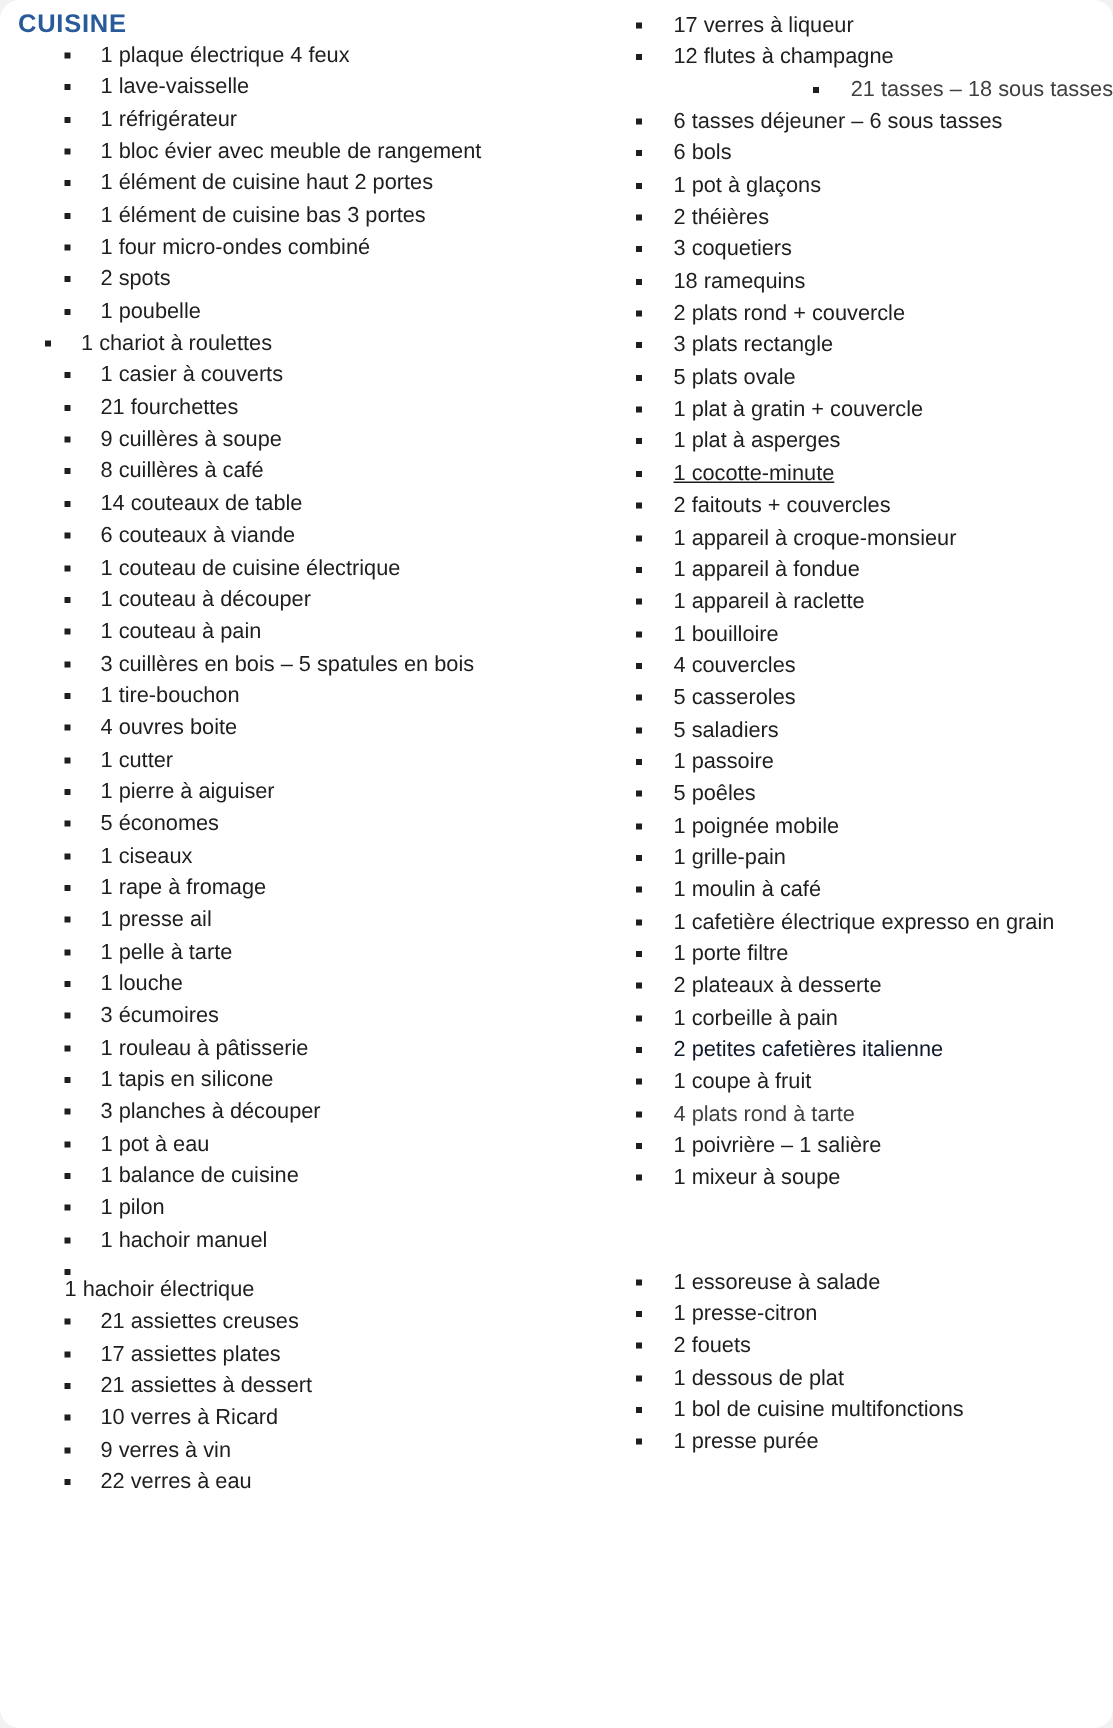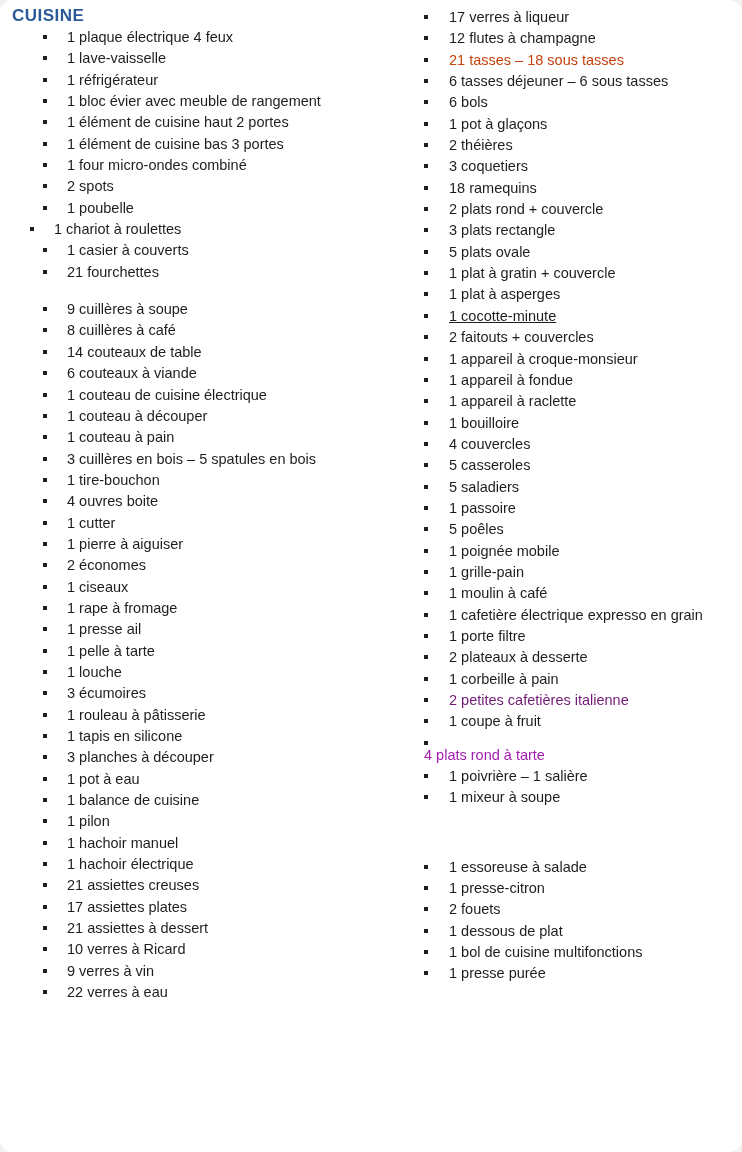--- a/index.html
+++ b/index.html
@@ -95,21 +95,21 @@
           <span class="txt">1 chariot à roulettes</span>
         </li>
         <li class="item" style="color: rgb(30, 30, 30);">
           <span class="bullet" style="background: rgb(30, 30, 30);"></span>
           <span class="txt">1 casier à couverts</span>
         </li>
         <li class="item" style="color: rgb(30, 30, 30);">
           <span class="bullet" style="background: rgb(30, 30, 30);"></span>
           <span class="txt">21 fourchettes</span>
         </li>
-        <li class="item" style="color: rgb(30, 30, 30); margin-top: 16px;">
+        <li class="item" style="color: rgb(30, 30, 30);">
           <span class="bullet" style="background: rgb(30, 30, 30);"></span>
           <span class="txt">9 cuillères à soupe</span>
         </li>
         <li class="item" style="color: rgb(30, 30, 30);">
           <span class="bullet" style="background: rgb(30, 30, 30);"></span>
           <span class="txt">8 cuillères à café</span>
         </li>
         <li class="item" style="color: rgb(30, 30, 30);">
           <span class="bullet" style="background: rgb(30, 30, 30);"></span>
           <span class="txt">14 couteaux de table</span>
@@ -145,21 +145,21 @@
         <li class="item" style="color: rgb(30, 30, 30);">
           <span class="bullet" style="background: rgb(30, 30, 30);"></span>
           <span class="txt">1 cutter</span>
         </li>
         <li class="item" style="color: rgb(30, 30, 30);">
           <span class="bullet" style="background: rgb(30, 30, 30);"></span>
           <span class="txt">1 pierre à aiguiser</span>
         </li>
         <li class="item" style="color: rgb(30, 30, 30);">
           <span class="bullet" style="background: rgb(30, 30, 30);"></span>
-          <span class="txt">2 économes</span>
+          <span class="txt">5 économes</span>
         </li>
         <li class="item" style="color: rgb(30, 30, 30);">
           <span class="bullet" style="background: rgb(30, 30, 30);"></span>
           <span class="txt">1 ciseaux</span>
         </li>
         <li class="item" style="color: rgb(30, 30, 30);">
           <span class="bullet" style="background: rgb(30, 30, 30);"></span>
           <span class="txt">1 rape à fromage</span>
         </li>
         <li class="item" style="color: rgb(30, 30, 30);">
@@ -199,21 +199,21 @@
           <span class="txt">1 balance de cuisine</span>
         </li>
         <li class="item" style="color: rgb(30, 30, 30);">
           <span class="bullet" style="background: rgb(30, 30, 30);"></span>
           <span class="txt">1 pilon</span>
         </li>
         <li class="item" style="color: rgb(30, 30, 30);">
           <span class="bullet" style="background: rgb(30, 30, 30);"></span>
           <span class="txt">1 hachoir manuel</span>
         </li>
-        <li class="item" style="color: rgb(30, 30, 30);">
+        <li class="item" style="color: rgb(30, 30, 30); flex-direction: column;">
           <span class="bullet" style="background: rgb(30, 30, 30);"></span>
           <span class="txt">1 hachoir électrique</span>
         </li>
         <li class="item" style="color: rgb(30, 30, 30);">
           <span class="bullet" style="background: rgb(30, 30, 30);"></span>
           <span class="txt">21 assiettes creuses</span>
         </li>
         <li class="item" style="color: rgb(30, 30, 30);">
           <span class="bullet" style="background: rgb(30, 30, 30);"></span>
           <span class="txt">17 assiettes plates</span>
@@ -239,21 +239,21 @@
   <div class="col col-right">
     <ul class="items">
         <li class="item" style="color: rgb(30, 30, 30);">
           <span class="bullet" style="background: rgb(30, 30, 30);"></span>
           <span class="txt">17 verres à liqueur</span>
         </li>
         <li class="item" style="color: rgb(30, 30, 30);">
           <span class="bullet" style="background: rgb(30, 30, 30);"></span>
           <span class="txt">12 flutes à champagne</span>
         </li>
-        <li class="item" style="color: #c2410c;">
+        <li class="item" style="color: #404040; justify-content: flex-end;">
           <span class="bullet" style="background: rgb(30, 30, 30);"></span>
           <span class="txt">21 tasses – 18 sous tasses</span>
         </li>
         <li class="item" style="color: rgb(30, 30, 30);">
           <span class="bullet" style="background: rgb(30, 30, 30);"></span>
           <span class="txt">6 tasses déjeuner – 6 sous tasses</span>
         </li>
         <li class="item" style="color: rgb(30, 30, 30);">
           <span class="bullet" style="background: rgb(30, 30, 30);"></span>
           <span class="txt">6 bols</span>
@@ -359,29 +359,29 @@
           <span class="txt">1 porte filtre</span>
         </li>
         <li class="item" style="color: rgb(30, 30, 30);">
           <span class="bullet" style="background: rgb(30, 30, 30);"></span>
           <span class="txt">2 plateaux à desserte</span>
         </li>
         <li class="item" style="color: rgb(30, 30, 30);">
           <span class="bullet" style="background: rgb(30, 30, 30);"></span>
           <span class="txt">1 corbeille à pain</span>
         </li>
-        <li class="item" style="color: #701a75; text-align: right;">
+        <li class="item" style="color: #0f172a; text-align: right;">
           <span class="bullet" style="background: rgb(30, 30, 30);"></span>
           <span class="txt">2 petites cafetières italienne</span>
         </li>
         <li class="item" style="color: rgb(30, 30, 30);">
           <span class="bullet" style="background: rgb(30, 30, 30);"></span>
           <span class="txt">1 coupe à fruit</span>
         </li>
-        <li class="item" style="color: #a21caf; flex-direction: column;">
+        <li class="item" style="color: #404040;">
           <span class="bullet" style="background: rgb(30, 30, 30);"></span>
           <span class="txt">4 plats rond à tarte</span>
         </li>
         <li class="item" style="color: rgb(30, 30, 30);">
           <span class="bullet" style="background: rgb(30, 30, 30);"></span>
           <span class="txt">1 poivrière – 1 salière</span>
         </li>
         <li class="item" style="color: rgb(30, 30, 30);">
           <span class="bullet" style="background: rgb(30, 30, 30);"></span>
           <span class="txt">1 mixeur à soupe</span>

